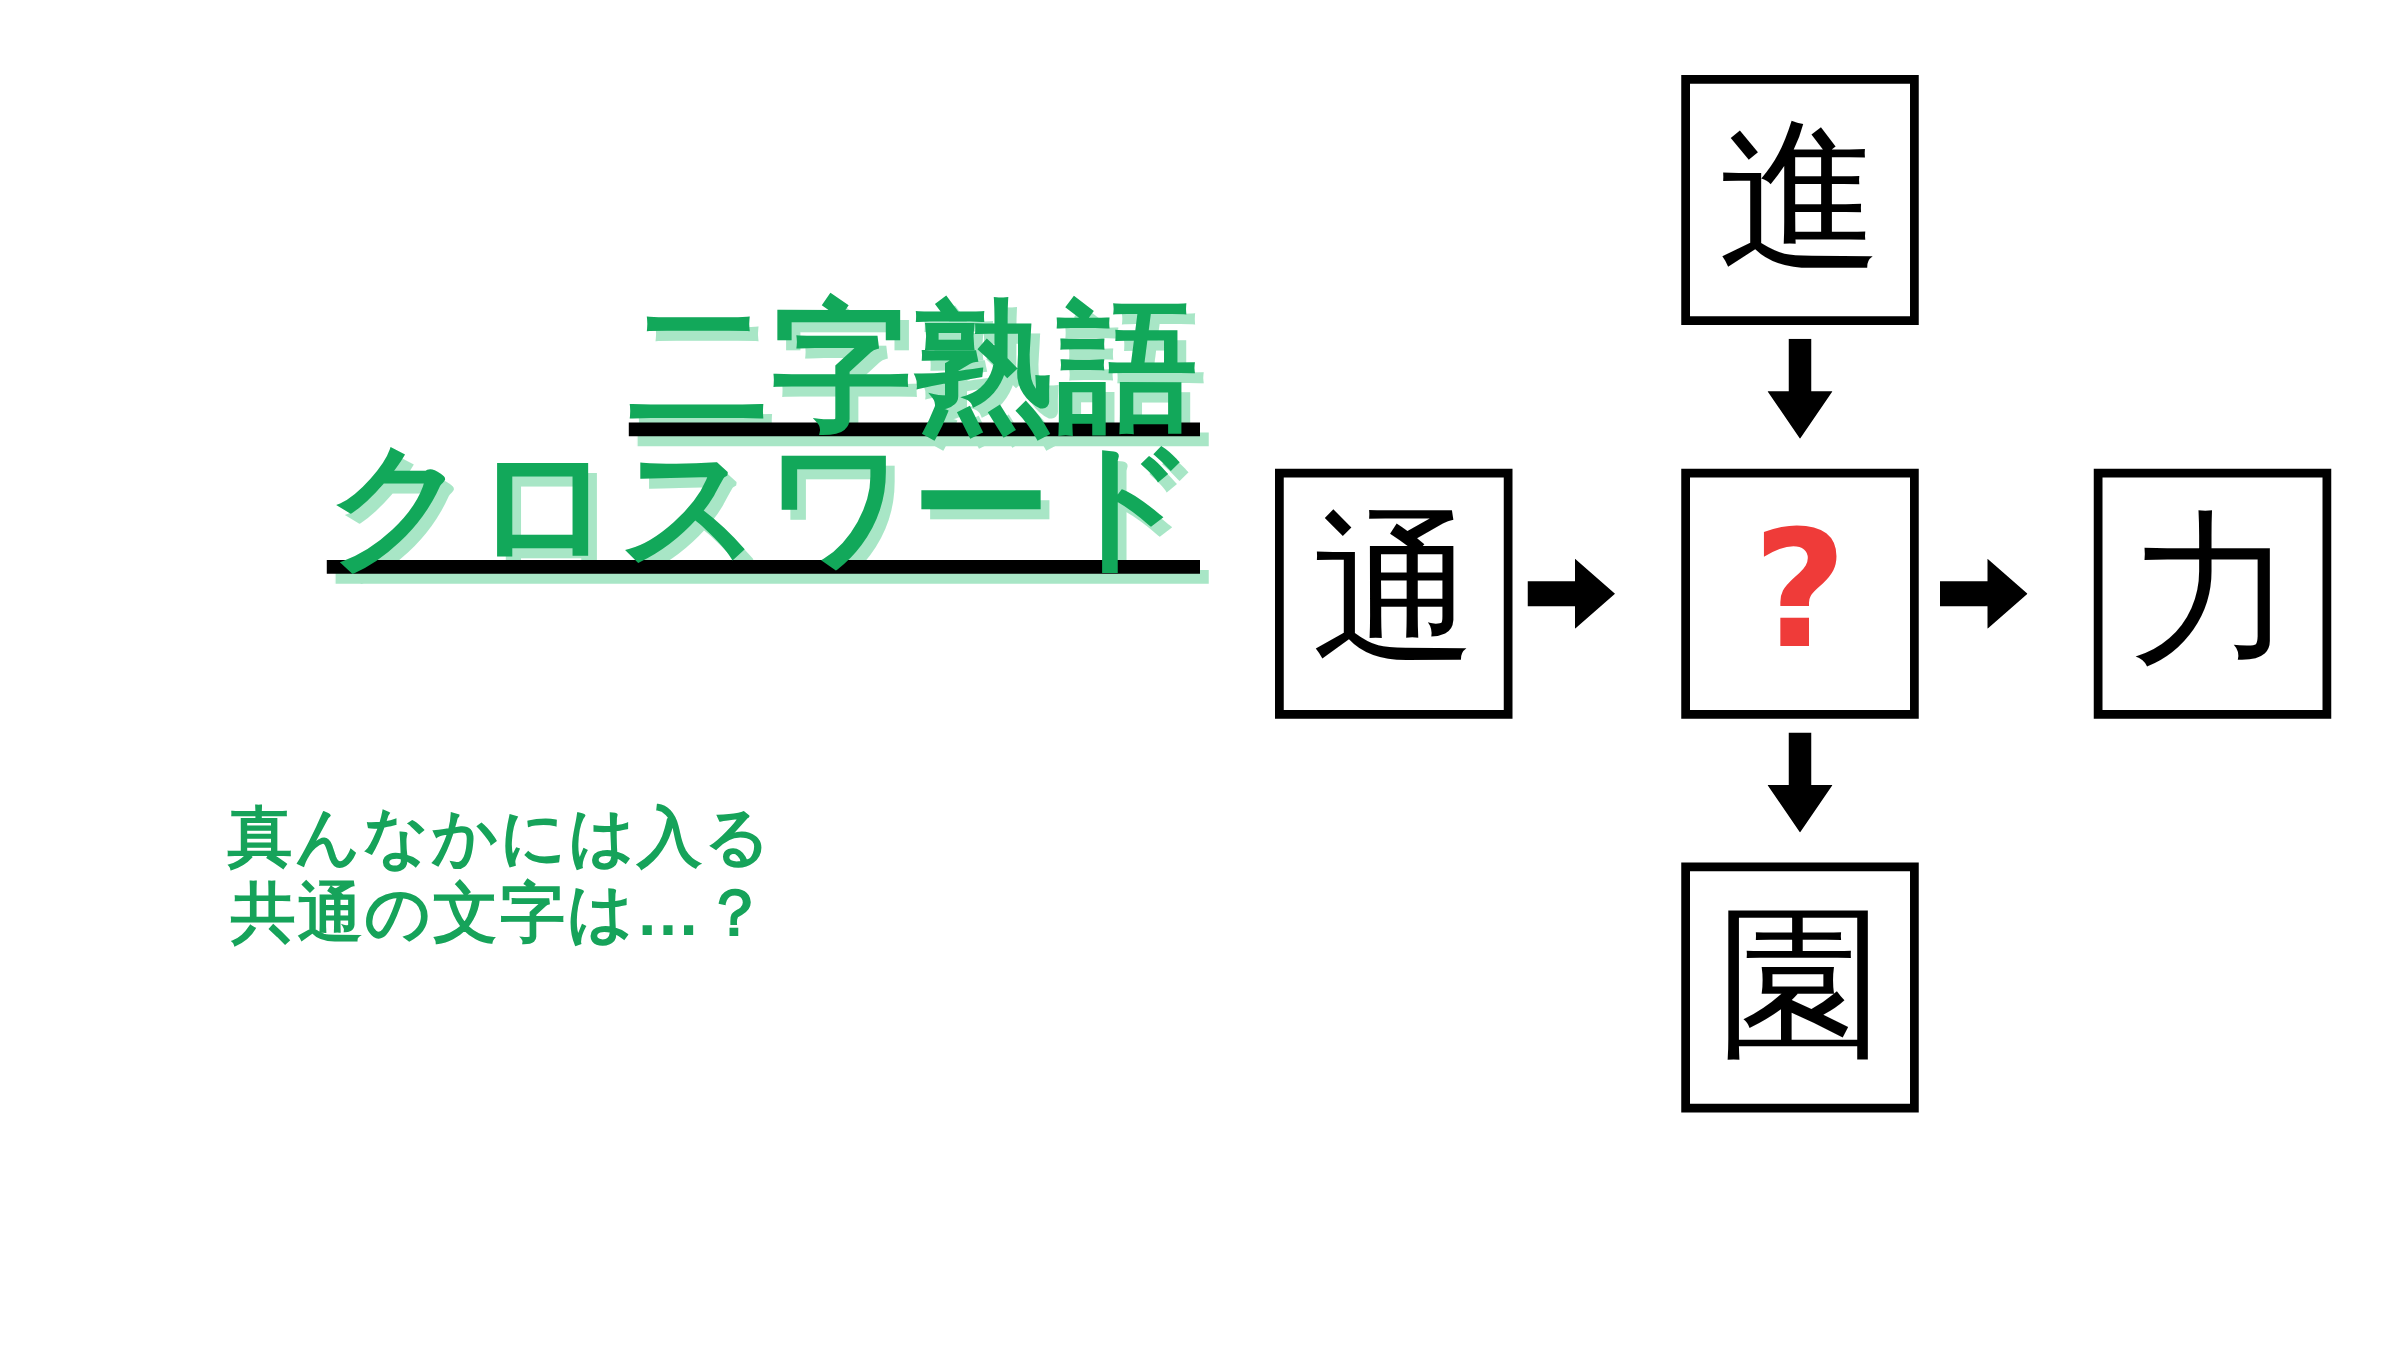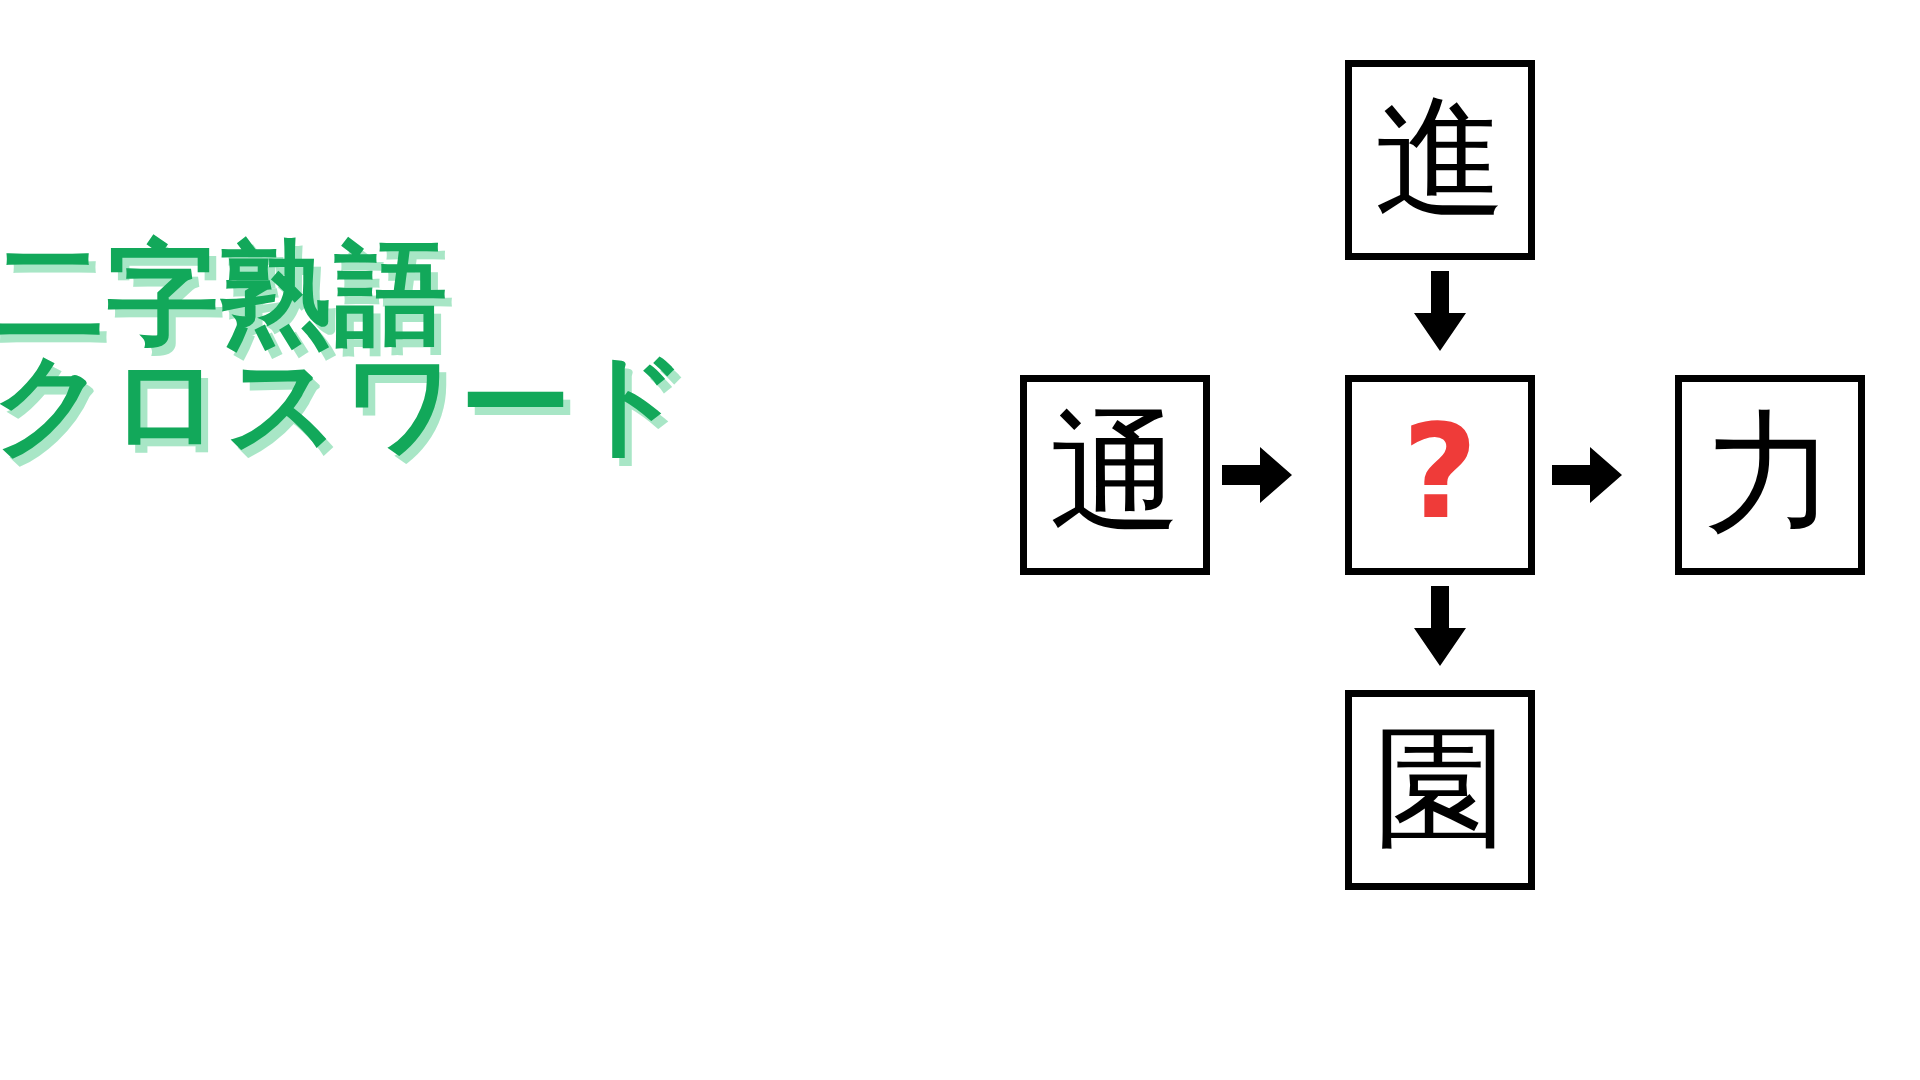--- a/index.html
+++ b/index.html
@@ -32,21 +32,22 @@
     top: 0;
     width: 960px;
     height: 1080px;
   }
 
   .title-block {
     position: absolute;
     left: 0;
     top: 236px;
     width: 960px;
-    text-align: left;
+    text-align: right;
+    text-decoration: underline;
   }
 
   .title-line {
     display: block;
     color: #12a85a;
     font-weight: 700;
     letter-spacing: 0.02em;
     line-height: 1.04;
     text-shadow: 7px 8px 0 #a8e6c6;
     white-space: nowrap;
@@ -151,20 +152,24 @@
 
 <div id="stage">
 
   <div class="left-panel">
 
     <div class="title-block">
       <span class="title-line title-line-1">二字熟語</span>
       <span class="title-line title-line-2">クロスワード</span>
     </div>
 
+    <div class="subtitle-block">
+      <span class="subtitle-line">真んなかには入る</span>
+      <span class="subtitle-line">共通の文字は…？</span>
+    </div>
 
   </div>
 
   <div class="right-panel">
     <div class="grid-wrap">
 
       <div class="cell cell-top">
         <span class="glyph">進</span>
       </div>
 

